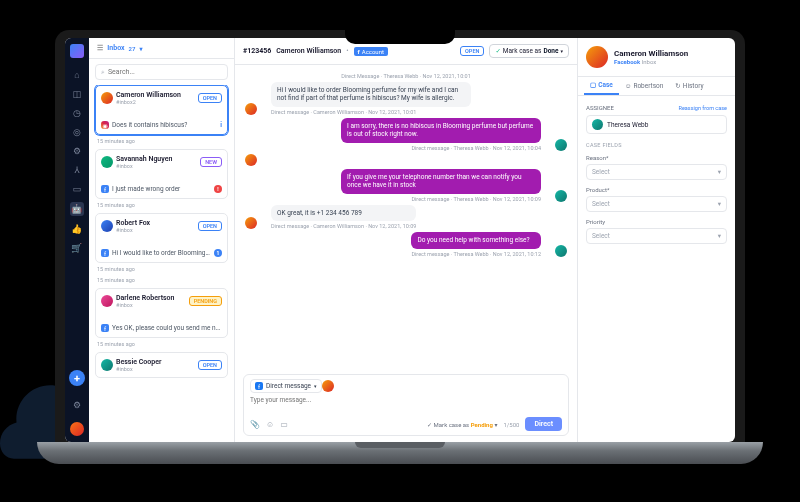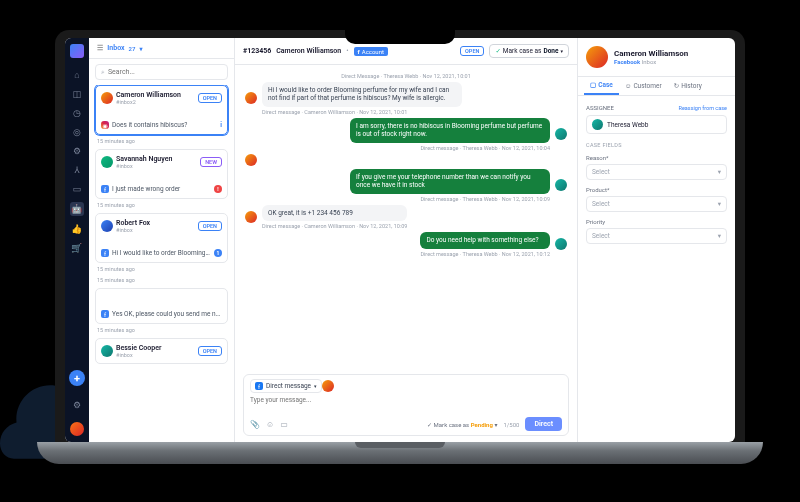--- a/index.html
+++ b/index.html
@@ -54,25 +54,25 @@
 .conv{flex:1;display:flex;flex-direction:column;min-width:0}
 .conv-hdr{padding:6px 8px;border-bottom:1px solid #e5e7eb;display:flex;align-items:center;gap:5px}
 .conv-hdr .ticket{font-weight:700}
 .conv-hdr .cn{font-weight:600}
 .conv-hdr .chan-tag{background:#3b82f6;color:#fff;padding:1px 4px;border-radius:2px;font-size:6px;display:flex;align-items:center;gap:2px}
 .conv-hdr .sp{flex:1}
 .conv-hdr .btn-done{border:1px solid #d1d5db;border-radius:4px;padding:2px 5px;font-size:6.5px;display:flex;align-items:center;gap:2px;cursor:pointer}
 .conv-hdr .btn-done b{color:#0b1326}
 .messages{flex:1;padding:6px 10px;overflow:hidden;font-size:6.5px}
 .meta{text-align:center;color:#9ca3af;font-size:5.5px;margin:2px 0}
-.row{display:flex;gap:5px;margin:3px 0;align-items:center}
+.row{display:flex;gap:14px;margin:3px 0;align-items:flex-end}
 .row.right{flex-direction:row-reverse}
 .bubble{padding:4px 6px;border-radius:6px;max-width:200px;line-height:1.3}
 .bub-in{background:#f3f4f6;color:#374151}
-.bub-out{background:#15803d;color:#fff}
+.bub-out{background:#a21caf;color:#fff}
 .submeta{color:#9ca3af;font-size:5.5px;margin-top:2px}
 .row.right .submeta{text-align:right}
 .av-s{width:12px;height:12px;border-radius:50%;flex-shrink:0}
 .composer{border:1px solid #e5e7eb;border-radius:6px;margin:4px 8px 6px;padding:4px 6px}
 .composer-top{display:flex;align-items:center;padding-bottom:3px;color:#374151;font-size:6.5px}
 .composer-top .chan-pill{display:flex;align-items:center;gap:3px;padding:2px 4px;border:1px solid #e5e7eb;border-radius:4px}
 .composer-top .fbic{width:8px;height:8px;border-radius:2px;background:#1877f2;color:#fff;font-size:6px;display:flex;align-items:center;justify-content:center}
 .composer-top .rcpt{width:12px;height:12px;border-radius:50%;background:linear-gradient(135deg,#f59e0b,#dc2626)}
 .composer textarea{border:none;outline:none;resize:none;width:100%;font-size:6.5px;color:#6b7280;height:16px;font-family:inherit}
 .composer-bot{display:flex;align-items:center;gap:6px;padding-top:3px}
@@ -186,20 +186,28 @@
               </div>
               <div class="card-msg">
                 <span class="chan ">f</span>
                 <span class="txt">Hi I would like to order Blooming perfume...</span>
                 <span class="dot-blue">1</span>
               </div>
             </div>
             <div class="card-time">15 minutes ago</div>
             <div class="card-time">15 minutes ago</div>
             <div class="card">
+              <div class="card-top">
+                <div class="avatar av-e"></div>
+                <div style="flex:1">
+                  <div class="card-name">Darlene Robertson</div>
+                  <div class="card-handle">#inbox</div>
+                </div>
+                <span class="badge b-pending">PENDING</span>
+              </div>
               <div class="card-msg">
                 <span class="chan ">f</span>
                 <span class="txt">Yes OK, please could you send me number of...</span>
               </div>
             </div>
             <div class="card-time">15 minutes ago</div>
             <div class="card">
               <div class="card-top">
                 <div class="avatar av-f"></div>
                 <div style="flex:1">
@@ -304,21 +312,21 @@
 <div class="side">
   <div class="side-top">
     <div class="side-av"></div>
     <div>
       <div class="side-name">Cameron Williamson</div>
       <div class="side-sub"><b>Facebook</b> <span>Inbox</span></div>
     </div>
   </div>
   <div class="tabs">
     <div class="tab active">▢ <span>Case</span></div>
-    <div class="tab">☺ <span>Customer</span></div>
+    <div class="tab">☺ <span>Robertson</span></div>
     <div class="tab">↻ <span>History</span></div>
   </div>
   <div class="sect-row">
     <span>ASSIGNEE</span>
     <span class="link">Reassign from case</span>
   </div>
   <div class="assignee">
     <div class="av-s"></div>
     <span>Theresa Webb</span>
   </div>

